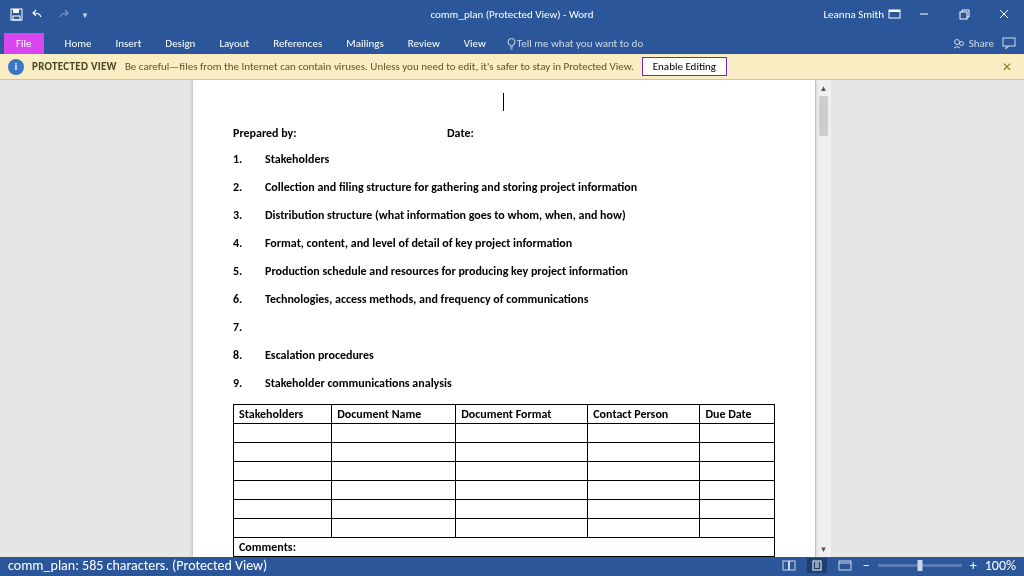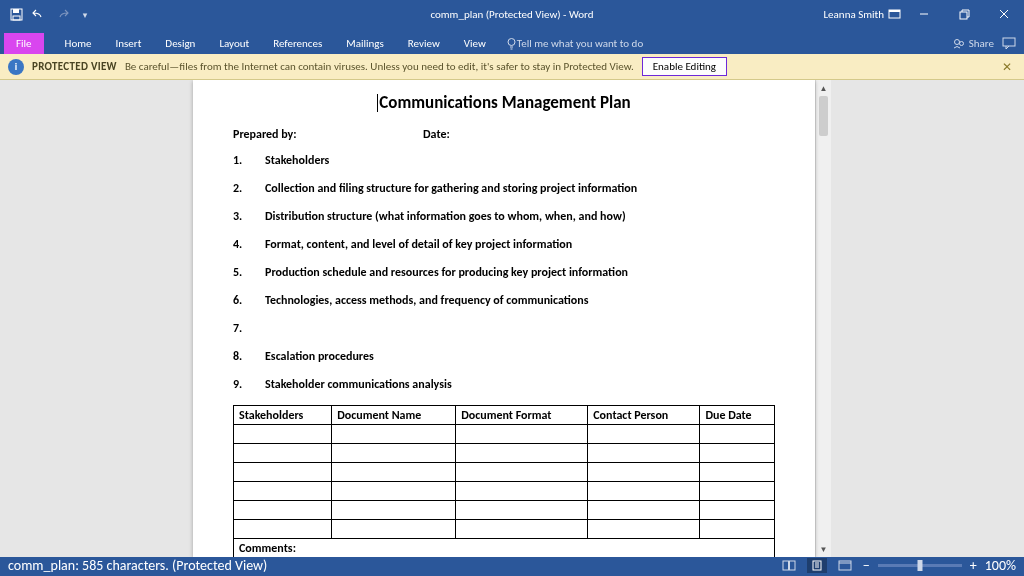--- a/index.html
+++ b/index.html
@@ -18,21 +18,21 @@
 .protected-bar{background:#f9edc3;height:26px;display:flex;align-items:center;font-size:11px;padding:0 8px;gap:8px;color:#5a532c;border-bottom:1px solid #d4c98a}
 .protected-bar .pv-icon{width:16px;height:16px;background:#3a76c4;border-radius:50%;color:#fff;display:flex;align-items:center;justify-content:center;font-size:10px;font-weight:bold}
 .protected-bar .pv-label{font-weight:600;color:#494423;letter-spacing:.3px}
 .protected-bar button{background:#fdfdfd;border:1px solid #6d28d9;font-size:11px;padding:2px 10px;cursor:pointer}
 .protected-bar .close-x{margin-left:auto;color:#8a7a2a;cursor:pointer;font-size:12px;padding:2px 4px}
 .doc-area{height:477px;background:#e6e6e6;display:flex;justify-content:center;overflow:hidden;position:relative}
 .page{background:#fff;width:622px;box-shadow:0 1px 4px rgba(0,0,0,.3);padding:12px 40px 0;position:relative}
 .doc-title{font-family:"Times New Roman",serif;font-weight:bold;font-size:17px;text-align:center;margin-bottom:14px;position:relative}
 .cursor{display:inline-block;width:1px;height:18px;background:#000;vertical-align:text-bottom;margin-right:1px}
 .meta-row{font-family:"Times New Roman",serif;font-size:12px;font-weight:bold;margin-bottom:12px;display:flex}
-.meta-row span:first-child{width:190px}
+.meta-row span:first-child{width:214px}
 .sections{font-family:"Times New Roman",serif;font-size:12px;font-weight:bold}
 .sec-item{display:flex;margin-bottom:14px}
 .sec-item .num{width:32px}
 .tbl{font-family:"Times New Roman",serif;font-size:12px;border-collapse:collapse;width:100%;margin-top:6px}
 .tbl th,.tbl td{border:1px solid #000;padding:2px 5px;text-align:left;height:18px}
 .tbl th{font-weight:bold;vertical-align:top}
 .tbl .comments{height:18px}
 .scrollbar{width:16px;background:#f0f0f0;border-left:1px solid #dadada;display:flex;flex-direction:column}
 .scroll-btn{height:16px;display:flex;align-items:center;justify-content:center;font-size:8px;color:#555;cursor:pointer}
 .scroll-thumb{height:40px;background:#cdcdcd;margin:0 3px;border-radius:2px}
@@ -139,21 +139,21 @@
 <div class="protected-bar">
   <div class="pv-icon">i</div>
   <span class="pv-label">PROTECTED VIEW</span>
   <span>Be careful—files from the Internet can contain viruses. Unless you need to edit, it's safer to stay in Protected View.</span>
   <button>Enable Editing</button>
   <span class="close-x">✕</span>
 </div>
 
 <div class="doc-area">
   <div class="page">
-    <div class="doc-title"><span class="cursor"></span><span>Communications Management Plan</span></div>
+    <div class="doc-title"><span class="cursor"></span></div>
     <div class="meta-row">
       <span>Prepared by:</span>
       <span>Date:</span>
     </div>
     <div class="sections" id="sections">
         <div class="sec-item">
           <span class="num">1.</span>
           <span>Stakeholders</span>
         </div>
         <div class="sec-item">

